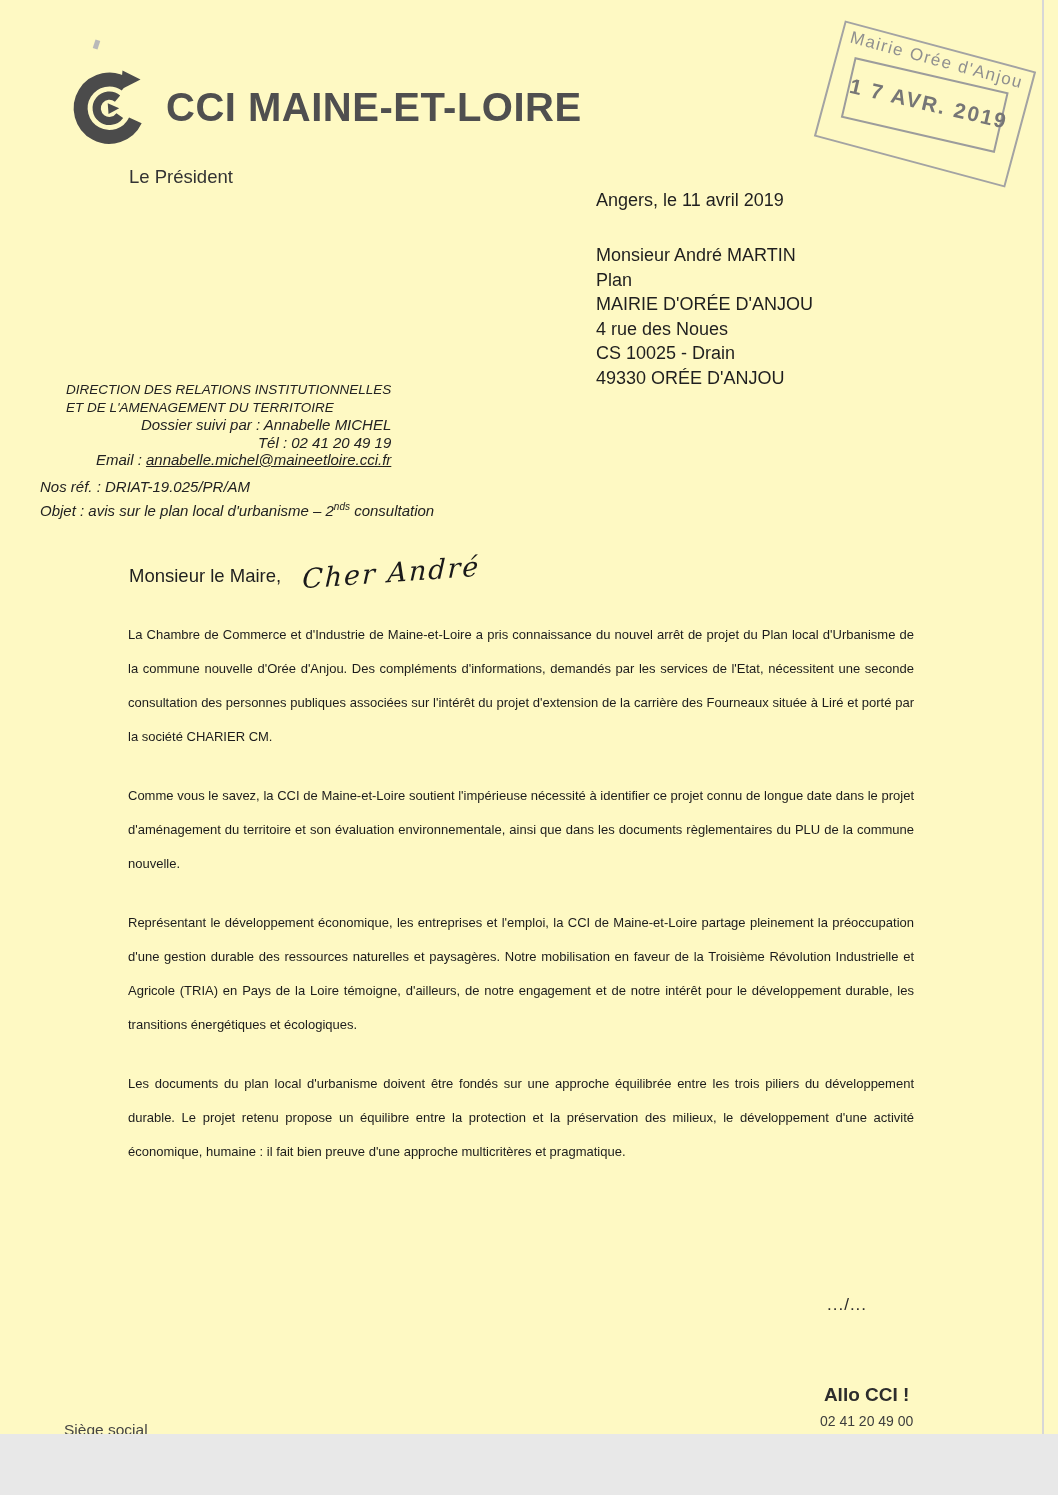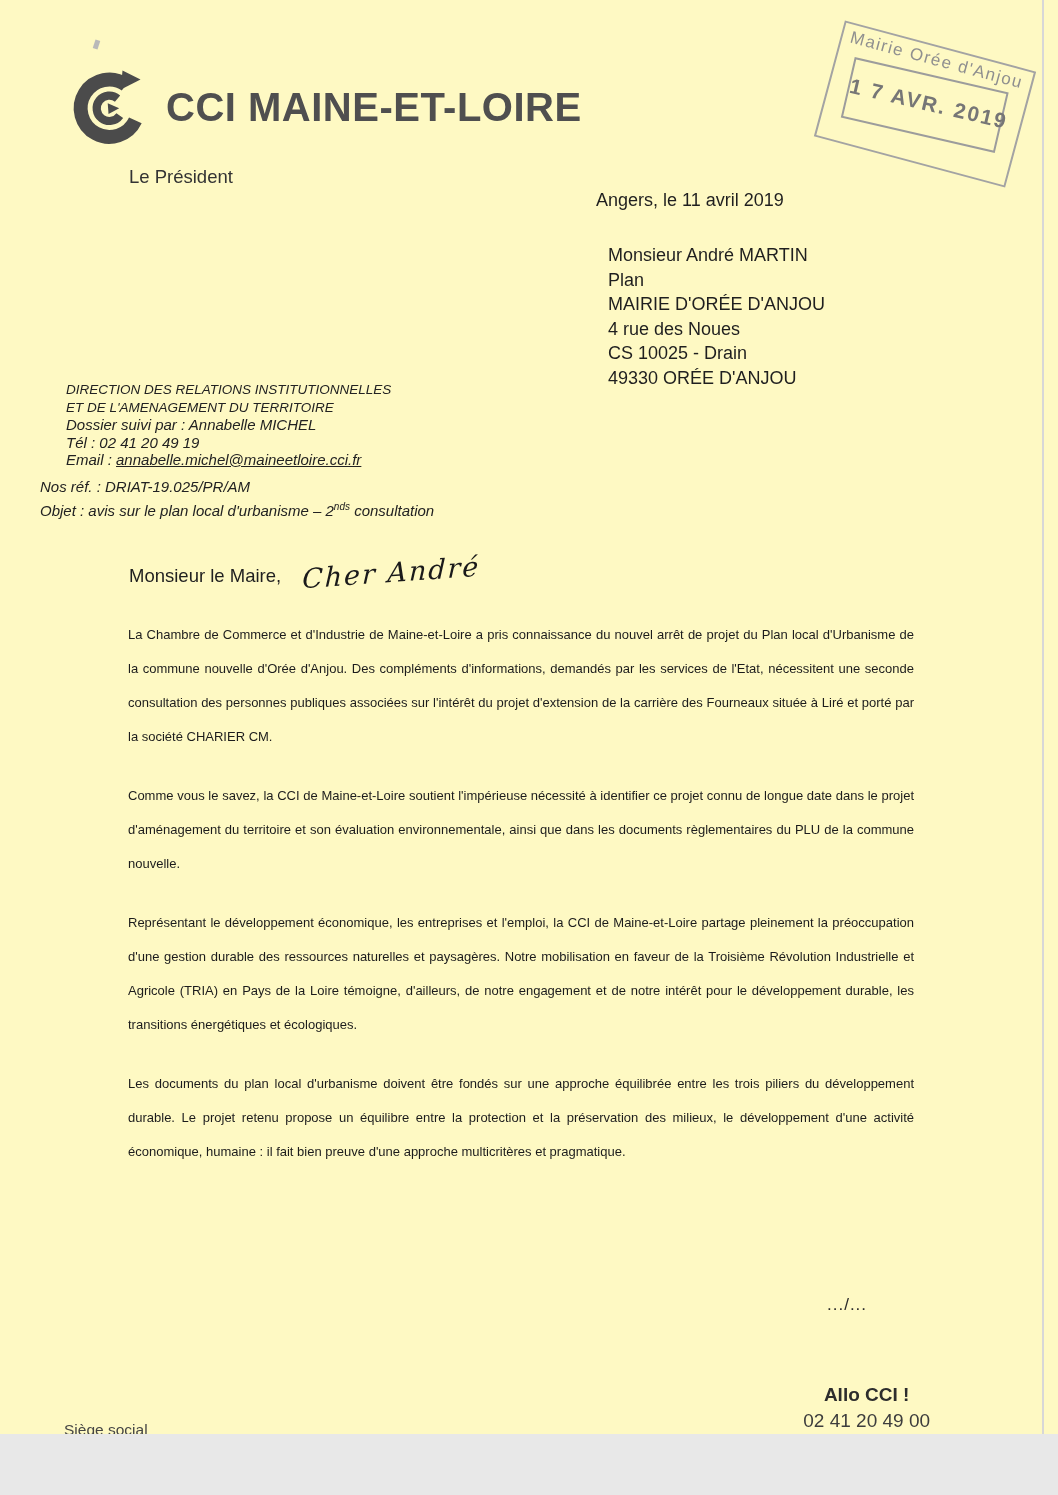--- a/index.html
+++ b/index.html
@@ -21,25 +21,25 @@
     box-sizing:border-box;text-align:center;}
   .stamp-name{font-size:17px;letter-spacing:1.5px;padding-top:3px;white-space:nowrap;}
   .stamp-inner{width:158px;height:62px;margin:5px auto 0;border:2.5px solid #9c9c9c;
     transform:rotate(-2deg);box-sizing:border-box;}
   .stamp-date{font-size:21px;font-weight:700;color:#767676;letter-spacing:2px;
     padding-top:15px;white-space:nowrap;}
 
   
   .dateline{left:596px;top:190px;font-size:18px;}
   .recipient{left:596px;top:243px;font-size:18px;line-height:24.5px;}
-  .recipient div{white-space:nowrap;margin-left:12px;}
+  .recipient div{white-space:nowrap;}
 
   
   .dept{left:40px;top:381px;font-style:italic;font-size:13.5px;line-height:17.5px;color:#222;margin-left:26px;}
-  .dept .big{font-size:15px;}
+  .dept .big{font-size:15px;text-align:right;}
   .email-link{text-decoration:underline;}
   .refs{left:40px;top:478px;font-style:italic;font-size:15px;line-height:18px;color:#222;}
   .refs div{margin-bottom:2px;}
   .refs sup{font-size:10px;}
 
   
   .salutation{left:129px;top:557px;font-size:18.5px;}
   .handwriting{display:inline-block;margin-left:16px;
     font-family:"DejaVu Serif",serif;font-style:italic;font-size:27px;
     letter-spacing:2px;color:#1a1a1a;transform:rotate(-4deg) skewX(-6deg);}
@@ -48,21 +48,21 @@
   .body-text{left:128px;top:618px;width:786px;font-size:13px;line-height:34px;
     text-align:justify;color:#1c1c1c;}
   .body-text p{margin:0 0 25px 0;}
 
   .cont-mark{left:827px;top:1295px;font-size:17px;letter-spacing:1px;color:#2a2a2a;}
 
   
   .footer-left{left:64px;top:1418px;font-size:15.5px;line-height:23px;color:#454545;}
   .footer-right{right:84px;top:1384px;text-align:center;color:#3d3d3d;}
   .footer-right .allo{font-size:19px;font-weight:700;color:#2d2d2d;margin-bottom:3px;}
-  .footer-right .num{font-size:19px;line-height:24px;}
+  .footer-right .num{font-size:14px;line-height:24px;}
   .footer-right .web{font-size:21px;line-height:24px;}
 
   
   .scan-edge{left:1042px;top:0;width:2px;height:1495px;background:#d7d7d7;}
   .speck{left:94px;top:40px;width:5px;height:9px;background:#b9b9b9;transform:rotate(18deg);}
 </style>
 </head>
 <body>
 
 <div class="page">

